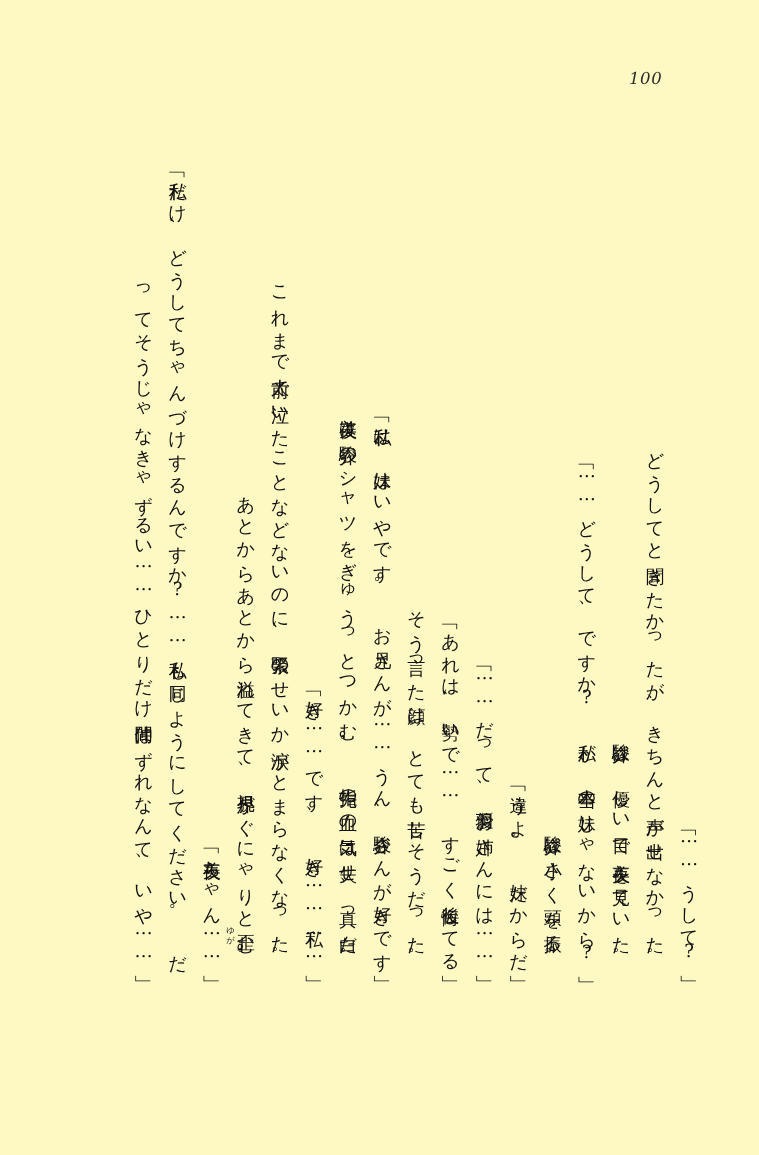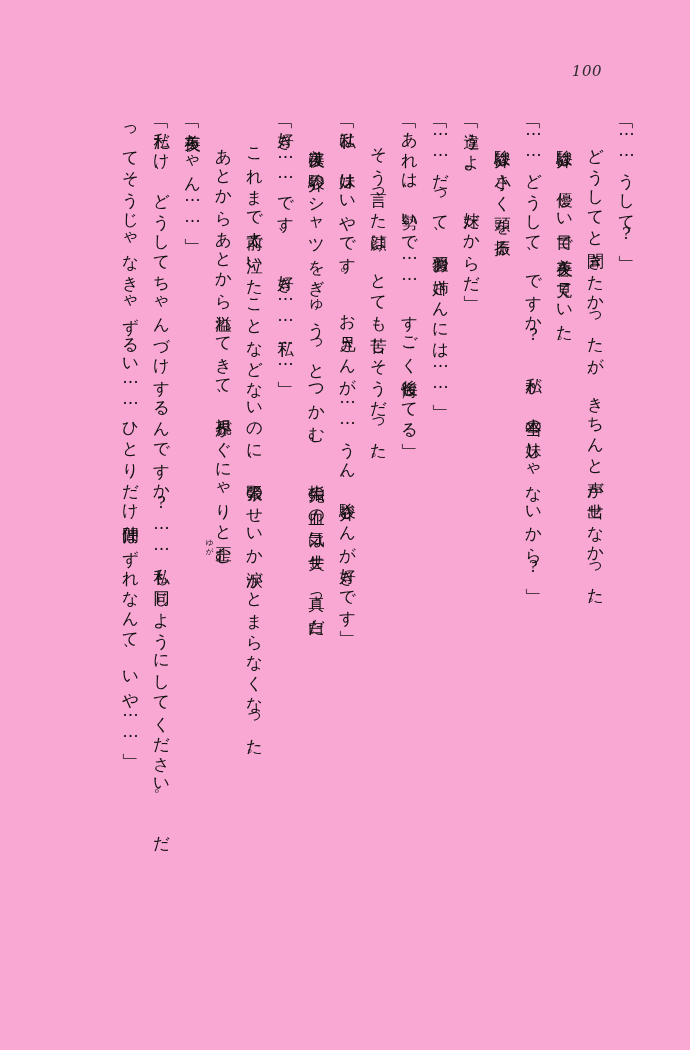--- a/index.html
+++ b/index.html
@@ -11,21 +11,22 @@
     width: 690px;
     height: 1050px;
     font-family: "DejaVu Serif", "Liberation Serif", serif;
     color: #1a1a1a;
     position: relative;
     overflow: hidden;
   }
   .page {
     position: absolute;
     inset: 0;
-    background: #f9a8d4;
+    background: #fef9c3;
+    text-align: right;
   }
   .page-number {
     position: absolute;
     top: 62px;
     right: 88px;
     font-family: "DejaVu Serif", "Liberation Serif", serif;
     font-style: italic;
     font-size: 15px;
     color: #2b2b2b;
     letter-spacing: 0.5px;

